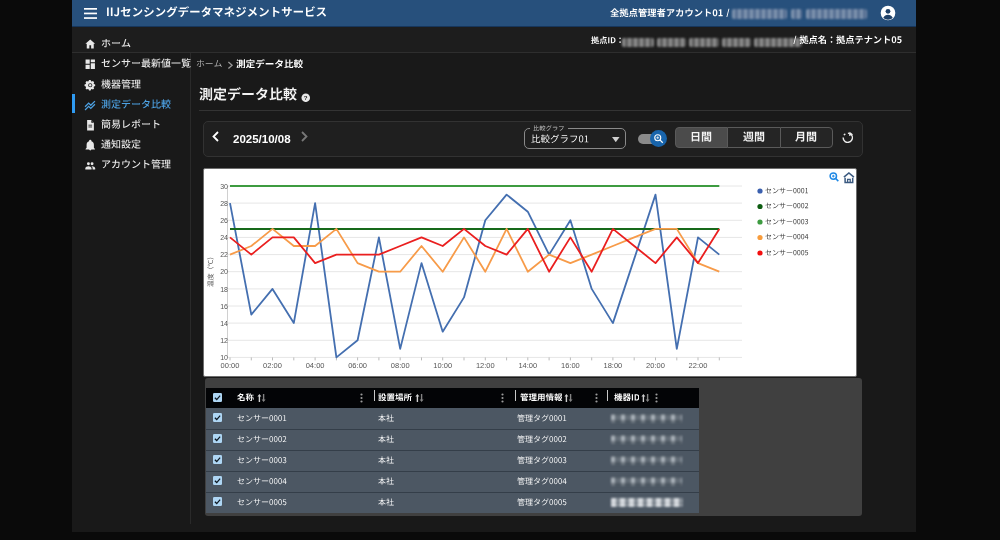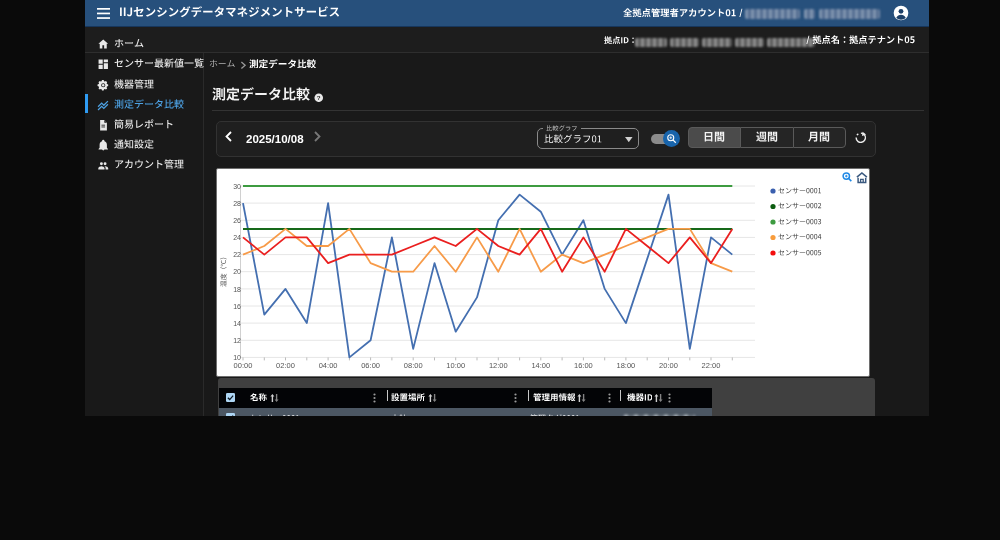--- a/index.html
+++ b/index.html
@@ -1,17 +1,17 @@
 <!DOCTYPE html>
 <html><head><meta charset="utf-8"><style>
 *{margin:0;padding:0;box-sizing:border-box}
 body{width:1000px;height:540px;background:#0a0a0a;font-family:"Liberation Sans",sans-serif;overflow:hidden;position:relative}
 .abs{position:absolute}
 </style></head><body>
-<div class="abs" style="left:85px;top:0;width:844px;height:416px;background:#191919;overflow:hidden">
+<div class="abs" style="left:72px;top:0;width:844px;height:532px;background:#191919;overflow:hidden">
 
 <div class="abs" style="left:0;top:0;width:844px;height:27px;background:#27507c;border-bottom:1px solid #16365c"></div>
 <svg class="abs" style="left:12px;top:8px" width="13" height="11" viewBox="0 0 13 11">
       <rect x="0" y="0" width="13" height="1.7" fill="#fff"></rect>
       <rect x="0" y="4.6" width="13" height="1.7" fill="#fff"></rect>
       <rect x="0" y="9.2" width="13" height="1.7" fill="#fff"></rect>
     </svg>
 <svg style="position:absolute;left:34.0px;top:6.4px;" width="221.1" height="11.5" viewBox="0 -880 19228 1000">
       <path d="M91 0V-741H239V0Z M421 0V-741H569V0Z M912 14Q832 14 776 -19Q720 -51 683 -116L784 -191Q806 -151 834 -132Q862 -114 894 -114Q943 -114 968 -144Q993 -174 993 -251V-741H1141V-239Q1141 -169 1117 -112Q1093 -54 1042 -20Q992 14 912 14Z M1510 -133Q1510 -154 1510 -193Q1510 -233 1510 -283Q1510 -334 1510 -389Q1510 -445 1510 -498Q1510 -552 1510 -598Q1510 -644 1510 -675Q1510 -691 1509 -712Q1509 -733 1507 -754Q1505 -775 1502 -790H1651Q1648 -767 1645 -734Q1642 -700 1642 -675Q1642 -645 1642 -604Q1642 -562 1642 -515Q1642 -467 1642 -418Q1642 -369 1642 -322Q1642 -275 1642 -236Q1642 -197 1642 -168Q1642 -138 1651 -119Q1660 -100 1688 -92Q1715 -84 1770 -84Q1823 -84 1876 -89Q1930 -93 1983 -100Q2036 -108 2085 -118L2081 18Q2040 24 1988 29Q1936 34 1880 37Q1825 40 1771 40Q1686 40 1634 30Q1582 19 1555 -2Q1529 -23 1519 -56Q1510 -89 1510 -133ZM2140 -573Q2133 -562 2124 -547Q2114 -531 2107 -518Q2091 -487 2066 -448Q2042 -409 2014 -368Q1986 -327 1956 -290Q1927 -253 1900 -227L1790 -292Q1823 -321 1855 -359Q1886 -396 1911 -432Q1936 -469 1950 -494Q1936 -492 1902 -485Q1867 -477 1817 -467Q1767 -457 1708 -446Q1649 -434 1589 -422Q1529 -410 1473 -398Q1417 -387 1372 -378Q1327 -368 1300 -362L1276 -493Q1305 -497 1352 -504Q1399 -512 1457 -522Q1515 -533 1578 -545Q1641 -557 1703 -569Q1765 -581 1819 -591Q1873 -602 1913 -611Q1953 -619 1973 -624Q1994 -629 2012 -634Q2030 -640 2044 -647Z M2469 -760Q2495 -742 2530 -716Q2565 -690 2602 -659Q2640 -629 2673 -600Q2706 -571 2727 -548L2625 -444Q2606 -465 2575 -494Q2544 -523 2508 -554Q2472 -585 2437 -613Q2402 -641 2375 -660ZM2344 -94Q2422 -105 2491 -125Q2560 -145 2619 -171Q2678 -197 2727 -225Q2812 -276 2883 -341Q2954 -406 3007 -476Q3060 -547 3091 -614L3169 -473Q3131 -406 3075 -339Q3020 -272 2950 -212Q2880 -151 2799 -103Q2748 -72 2689 -45Q2630 -17 2564 4Q2499 26 2428 38Z M3537 -792Q3561 -778 3592 -759Q3623 -740 3655 -720Q3688 -700 3717 -681Q3745 -663 3765 -649L3690 -538Q3670 -553 3641 -572Q3612 -591 3581 -611Q3550 -631 3519 -649Q3489 -668 3464 -682ZM3351 -82Q3408 -92 3465 -107Q3523 -121 3580 -143Q3638 -165 3692 -194Q3777 -242 3850 -302Q3924 -362 3982 -430Q4041 -498 4081 -569L4158 -433Q4088 -329 3986 -237Q3883 -145 3760 -74Q3709 -45 3649 -20Q3588 5 3529 23Q3471 42 3426 50ZM3383 -564Q3408 -550 3439 -532Q3471 -513 3503 -493Q3535 -473 3564 -455Q3592 -437 3611 -423L3538 -311Q3516 -326 3488 -345Q3460 -363 3428 -384Q3397 -404 3366 -422Q3336 -440 3310 -453Z M4469 -760Q4495 -742 4530 -716Q4565 -690 4602 -659Q4640 -629 4673 -600Q4706 -571 4727 -548L4625 -444Q4606 -465 4575 -494Q4544 -523 4508 -554Q4472 -585 4437 -613Q4402 -641 4375 -660ZM4344 -94Q4422 -105 4491 -125Q4560 -145 4619 -171Q4678 -197 4727 -225Q4812 -276 4883 -341Q4954 -406 5007 -476Q5060 -547 5091 -614L5169 -473Q5131 -406 5075 -339Q5020 -272 4950 -212Q4880 -151 4799 -103Q4748 -72 4689 -45Q4630 -17 4564 4Q4499 26 4428 38Z M6007 -819Q6020 -801 6035 -776Q6049 -751 6063 -726Q6077 -701 6086 -682L6006 -648Q5991 -679 5969 -718Q5948 -758 5928 -787ZM6125 -864Q6138 -846 6154 -820Q6169 -795 6183 -771Q6198 -746 6206 -728L6127 -694Q6111 -726 6089 -765Q6067 -804 6046 -832ZM6097 -599Q6088 -585 6079 -566Q6070 -546 6064 -527Q6051 -483 6027 -427Q6003 -370 5969 -310Q5935 -250 5889 -193Q5818 -107 5722 -37Q5627 33 5486 89L5368 -17Q5470 -48 5544 -86Q5618 -125 5673 -170Q5728 -215 5771 -265Q5805 -304 5834 -353Q5864 -402 5884 -451Q5905 -500 5913 -537H5576L5622 -650Q5635 -650 5665 -650Q5695 -650 5732 -650Q5769 -650 5806 -650Q5842 -650 5870 -650Q5898 -650 5907 -650Q5931 -650 5954 -654Q5978 -657 5994 -662ZM5771 -757Q5753 -731 5736 -701Q5719 -671 5710 -655Q5676 -595 5626 -530Q5576 -466 5514 -405Q5451 -345 5379 -295L5267 -379Q5333 -419 5383 -462Q5433 -505 5470 -547Q5507 -590 5534 -629Q5561 -669 5579 -701Q5591 -719 5604 -749Q5618 -780 5624 -805Z M6416 -755Q6440 -751 6469 -749Q6498 -747 6523 -747Q6542 -747 6575 -747Q6608 -747 6648 -747Q6688 -747 6728 -747Q6767 -747 6800 -747Q6833 -747 6850 -747Q6876 -747 6904 -749Q6932 -751 6958 -755V-626Q6932 -628 6904 -628Q6876 -629 6850 -629Q6833 -629 6800 -629Q6767 -629 6728 -629Q6688 -629 6649 -629Q6609 -629 6575 -629Q6542 -629 6523 -629Q6497 -629 6468 -628Q6439 -628 6416 -626ZM6300 -499Q6322 -496 6348 -495Q6373 -493 6396 -493Q6409 -493 6448 -493Q6487 -493 6542 -493Q6598 -493 6661 -493Q6724 -493 6788 -493Q6851 -493 6906 -493Q6961 -493 7000 -493Q7038 -493 7051 -493Q7067 -493 7095 -494Q7122 -496 7142 -499V-369Q7124 -371 7098 -371Q7072 -372 7051 -372Q7038 -372 7000 -372Q6961 -372 6906 -372Q6851 -372 6788 -372Q6724 -372 6661 -372Q6598 -372 6542 -372Q6487 -372 6448 -372Q6409 -372 6396 -372Q6374 -372 6347 -371Q6321 -370 6300 -368ZM6812 -429Q6812 -332 6795 -254Q6778 -177 6746 -115Q6729 -81 6698 -45Q6668 -9 6629 23Q6590 55 6545 77L6428 -8Q6481 -28 6530 -68Q6579 -107 6609 -151Q6647 -208 6660 -278Q6673 -348 6673 -429ZM7018 -824Q7031 -806 7045 -781Q7060 -756 7074 -731Q7087 -706 7097 -687L7017 -652Q7001 -683 6980 -723Q6958 -762 6938 -791ZM7136 -869Q7149 -850 7164 -825Q7179 -799 7194 -775Q7208 -750 7217 -733L7137 -698Q7122 -730 7099 -769Q7077 -808 7057 -836Z M7320 -463Q7338 -462 7366 -460Q7394 -459 7425 -458Q7455 -457 7481 -457Q7506 -457 7543 -457Q7580 -457 7623 -457Q7667 -457 7714 -457Q7760 -457 7806 -457Q7852 -457 7893 -457Q7934 -457 7966 -457Q7999 -457 8018 -457Q8053 -457 8084 -459Q8115 -462 8135 -463V-306Q8118 -307 8084 -309Q8050 -311 8018 -311Q7999 -311 7966 -311Q7933 -311 7892 -311Q7851 -311 7806 -311Q7760 -311 7713 -311Q7666 -311 7623 -311Q7579 -311 7542 -311Q7506 -311 7481 -311Q7438 -311 7393 -309Q7348 -308 7320 -306Z M8657 -468Q8703 -442 8758 -406Q8812 -371 8868 -333Q8924 -295 8973 -259Q9023 -223 9057 -195L8962 -82Q8929 -112 8880 -152Q8832 -191 8776 -232Q8720 -274 8666 -312Q8611 -350 8568 -377ZM9127 -638Q9118 -624 9109 -605Q9100 -586 9094 -567Q9079 -521 9053 -465Q9028 -408 8993 -350Q8958 -291 8913 -235Q8842 -147 8742 -68Q8643 11 8499 66L8383 -35Q8488 -67 8565 -111Q8642 -155 8698 -205Q8755 -255 8797 -305Q8831 -344 8862 -393Q8892 -441 8914 -490Q8937 -538 8946 -576H8608L8654 -690H8938Q8962 -690 8985 -693Q9009 -696 9025 -701ZM8797 -792Q8779 -766 8761 -736Q8744 -706 8735 -690Q8701 -630 8649 -563Q8597 -495 8532 -431Q8468 -367 8396 -317L8288 -400Q8376 -455 8437 -515Q8499 -576 8540 -632Q8581 -689 8606 -733Q8618 -751 8632 -781Q8645 -812 8652 -837Z M10181 -630Q10170 -618 10162 -608Q10153 -598 10147 -588Q10117 -540 10076 -484Q10035 -428 9985 -371Q9935 -314 9880 -261Q9824 -208 9765 -165L9666 -258Q9716 -292 9760 -333Q9805 -375 9844 -418Q9882 -461 9912 -502Q9942 -543 9962 -577Q9942 -577 9909 -577Q9876 -577 9832 -577Q9789 -577 9741 -577Q9693 -577 9645 -577Q9598 -577 9555 -577Q9513 -577 9481 -577Q9450 -577 9433 -577Q9413 -577 9390 -576Q9368 -575 9348 -573Q9328 -571 9318 -570V-710Q9331 -709 9351 -706Q9372 -703 9394 -702Q9416 -701 9433 -701Q9446 -701 9478 -701Q9509 -701 9552 -701Q9595 -701 9644 -701Q9694 -701 9744 -701Q9795 -701 9842 -701Q9889 -701 9927 -701Q9964 -701 9988 -701Q10047 -701 10081 -712ZM9653 -151Q9631 -173 9603 -199Q9574 -226 9544 -253Q9513 -280 9485 -303Q9456 -327 9433 -343L9539 -428Q9559 -413 9586 -391Q9614 -369 9645 -343Q9676 -317 9708 -289Q9740 -261 9769 -234Q9802 -202 9837 -165Q9873 -128 9905 -93Q9938 -58 9961 -28L9844 65Q9823 37 9791 -1Q9758 -38 9722 -78Q9686 -118 9653 -151Z M10805 -817Q10803 -799 10801 -773Q10799 -748 10799 -725Q10799 -710 10799 -689Q10799 -669 10799 -649Q10799 -629 10799 -613H10668Q10668 -629 10668 -648Q10668 -667 10668 -687Q10668 -707 10668 -725Q10668 -749 10667 -774Q10665 -799 10662 -817ZM11085 -602Q11066 -583 11044 -560Q11023 -537 11007 -519Q10980 -488 10943 -451Q10907 -415 10865 -378Q10822 -341 10776 -308Q10722 -270 10655 -235Q10588 -201 10513 -172Q10438 -142 10360 -119L10283 -237Q10428 -269 10527 -316Q10626 -363 10691 -404Q10729 -430 10762 -456Q10795 -482 10820 -508Q10845 -533 10859 -553Q10846 -553 10817 -553Q10788 -553 10751 -553Q10714 -553 10674 -553Q10634 -553 10598 -553Q10562 -553 10535 -553Q10508 -553 10497 -553Q10480 -553 10455 -553Q10430 -552 10406 -552Q10383 -551 10367 -549V-680Q10396 -676 10432 -675Q10469 -673 10495 -673Q10506 -673 10537 -673Q10569 -673 10611 -673Q10654 -673 10701 -673Q10748 -673 10793 -673Q10837 -673 10871 -673Q10904 -673 10919 -673Q10942 -673 10963 -676Q10985 -678 11002 -683ZM10797 -384Q10797 -357 10797 -317Q10797 -276 10796 -231Q10796 -186 10796 -143Q10796 -101 10796 -71Q10796 -51 10797 -27Q10798 -3 10800 19Q10802 41 10803 57H10659Q10661 43 10663 20Q10665 -2 10666 -26Q10667 -51 10667 -71Q10667 -99 10667 -135Q10667 -171 10667 -207Q10667 -244 10667 -276Q10667 -308 10667 -331ZM11099 -109Q11056 -144 11018 -170Q10980 -197 10942 -221Q10904 -244 10860 -268L10943 -364Q10989 -339 11025 -319Q11061 -298 11098 -275Q11135 -252 11183 -219Z M11958 -768Q11972 -747 11988 -720Q12005 -692 12021 -664Q12037 -637 12049 -613L11962 -576Q11947 -608 11934 -633Q11921 -659 11907 -683Q11892 -708 11874 -733ZM12095 -816Q12111 -797 12128 -770Q12145 -743 12161 -716Q12177 -689 12189 -667L12104 -629Q12088 -660 12074 -685Q12059 -710 12044 -733Q12029 -756 12010 -781ZM11523 -787Q11548 -774 11579 -755Q11610 -736 11642 -715Q11674 -695 11703 -677Q11732 -658 11751 -644L11677 -534Q11656 -548 11628 -567Q11599 -586 11568 -606Q11536 -626 11506 -645Q11475 -663 11451 -677ZM11338 -77Q11394 -87 11452 -102Q11510 -117 11567 -139Q11624 -160 11678 -190Q11763 -238 11837 -298Q11910 -358 11969 -426Q12028 -493 12067 -565L12144 -429Q12075 -325 11972 -232Q11870 -140 11747 -69Q11696 -41 11635 -16Q11574 10 11516 28Q11457 46 11413 54ZM11369 -559Q11394 -546 11426 -527Q11458 -508 11490 -488Q11522 -469 11550 -450Q11579 -432 11598 -418L11525 -306Q11503 -321 11475 -340Q11446 -359 11415 -379Q11383 -399 11353 -417Q11322 -436 11297 -449Z M13071 -735Q13061 -718 13049 -690Q13037 -663 13029 -645Q13011 -595 12984 -537Q12957 -478 12923 -419Q12889 -360 12848 -306Q12802 -245 12743 -184Q12685 -122 12610 -63Q12535 -4 12438 50L12326 -51Q12463 -117 12562 -201Q12661 -284 12739 -388Q12800 -465 12836 -543Q12873 -620 12898 -695Q12906 -715 12912 -741Q12919 -768 12922 -787ZM12521 -638Q12559 -615 12602 -587Q12644 -558 12688 -528Q12731 -498 12771 -469Q12810 -440 12842 -416Q12922 -353 12998 -285Q13074 -217 13135 -152L13032 -38Q12966 -114 12898 -179Q12830 -243 12751 -309Q12724 -332 12689 -359Q12654 -386 12614 -416Q12573 -446 12528 -477Q12483 -507 12436 -536Z M13469 -760Q13495 -742 13530 -716Q13565 -690 13602 -659Q13640 -629 13673 -600Q13706 -571 13727 -548L13625 -444Q13606 -465 13575 -494Q13544 -523 13508 -554Q13472 -585 13437 -613Q13402 -641 13375 -660ZM13344 -94Q13422 -105 13491 -125Q13560 -145 13619 -171Q13678 -197 13727 -225Q13812 -276 13883 -341Q13954 -406 14007 -476Q14060 -547 14091 -614L14169 -473Q14131 -406 14075 -339Q14020 -272 13950 -212Q13880 -151 13799 -103Q13748 -72 13689 -45Q13630 -17 13564 4Q13499 26 13428 38Z M14542 -96Q14542 -115 14542 -159Q14542 -202 14542 -260Q14542 -317 14542 -380Q14542 -443 14542 -501Q14542 -560 14542 -605Q14542 -650 14542 -671Q14542 -697 14539 -731Q14537 -765 14532 -791H14688Q14685 -765 14682 -734Q14679 -702 14679 -671Q14679 -643 14679 -595Q14679 -547 14679 -489Q14679 -430 14679 -370Q14679 -309 14679 -253Q14679 -197 14679 -156Q14679 -114 14679 -96Q14679 -82 14680 -56Q14681 -31 14684 -4Q14687 23 14688 44H14532Q14536 14 14539 -26Q14542 -66 14542 -96ZM14649 -532Q14699 -519 14761 -498Q14823 -478 14886 -455Q14949 -432 15005 -409Q15060 -387 15097 -368L15040 -230Q14998 -252 14947 -274Q14896 -297 14843 -318Q14791 -339 14740 -357Q14690 -375 14649 -389Z M15976 -442Q15976 -349 15963 -273Q15949 -198 15916 -136Q15883 -75 15824 -26Q15765 23 15675 63L15568 -38Q15640 -63 15693 -94Q15745 -125 15779 -170Q15813 -216 15829 -280Q15846 -345 15846 -437V-703Q15846 -734 15844 -757Q15842 -781 15840 -796H15983Q15981 -781 15979 -757Q15976 -734 15976 -703ZM15615 -787Q15613 -773 15611 -750Q15609 -726 15609 -697V-339Q15609 -317 15610 -297Q15611 -276 15612 -260Q15612 -245 15613 -234H15473Q15475 -245 15476 -260Q15477 -276 15478 -297Q15479 -317 15479 -339V-697Q15479 -719 15477 -742Q15476 -765 15473 -787ZM15285 -607Q15295 -606 15311 -604Q15327 -601 15348 -600Q15369 -598 15394 -598H16050Q16090 -598 16115 -600Q16140 -602 16160 -605V-472Q16144 -474 16117 -474Q16090 -475 16050 -475H15394Q15369 -475 15349 -474Q15328 -474 15313 -473Q15297 -472 15285 -471Z M16320 -463Q16338 -462 16366 -460Q16394 -459 16425 -458Q16455 -457 16481 -457Q16506 -457 16543 -457Q16580 -457 16623 -457Q16667 -457 16714 -457Q16760 -457 16806 -457Q16852 -457 16893 -457Q16934 -457 16966 -457Q16999 -457 17018 -457Q17053 -457 17084 -459Q17115 -462 17135 -463V-306Q17118 -307 17084 -309Q17050 -311 17018 -311Q16999 -311 16966 -311Q16933 -311 16892 -311Q16851 -311 16806 -311Q16760 -311 16713 -311Q16666 -311 16623 -311Q16579 -311 16542 -311Q16506 -311 16481 -311Q16438 -311 16393 -309Q16348 -308 16320 -306Z M17966 -810Q17979 -792 17994 -767Q18009 -742 18022 -717Q18036 -692 18046 -673L17965 -639Q17950 -670 17928 -709Q17907 -749 17887 -778ZM18084 -855Q18098 -836 18113 -811Q18128 -786 18142 -761Q18157 -737 18165 -719L18086 -685Q18070 -717 18048 -756Q18026 -795 18005 -823ZM17535 -767Q17531 -744 17529 -714Q17527 -684 17527 -663Q17527 -648 17527 -610Q17527 -573 17527 -522Q17527 -471 17527 -416Q17527 -360 17527 -309Q17527 -257 17527 -217Q17527 -177 17527 -158Q17527 -126 17543 -114Q17559 -102 17592 -95Q17615 -92 17645 -91Q17675 -89 17708 -89Q17747 -89 17794 -91Q17842 -94 17891 -98Q17939 -102 17982 -109Q18025 -116 18056 -124V22Q18009 29 17947 34Q17885 38 17820 40Q17756 43 17700 43Q17651 43 17608 40Q17564 37 17532 32Q17467 19 17431 -17Q17395 -54 17395 -118Q17395 -147 17395 -193Q17395 -240 17395 -296Q17395 -353 17395 -410Q17395 -468 17395 -520Q17395 -571 17395 -609Q17395 -647 17395 -663Q17395 -674 17394 -693Q17393 -712 17391 -732Q17390 -752 17387 -767ZM17469 -460Q17517 -470 17571 -485Q17625 -499 17680 -516Q17735 -533 17784 -551Q17834 -568 17873 -585Q17900 -595 17926 -608Q17953 -621 17982 -639L18036 -512Q18007 -501 17975 -487Q17944 -474 17919 -465Q17875 -448 17819 -429Q17762 -410 17701 -392Q17640 -373 17581 -357Q17521 -341 17470 -329Z M19062 -678Q19056 -669 19045 -650Q19033 -631 19027 -615Q19006 -568 18976 -510Q18945 -452 18907 -393Q18868 -335 18825 -284Q18769 -221 18702 -159Q18634 -98 18560 -47Q18485 5 18407 42L18304 -66Q18385 -97 18461 -144Q18537 -191 18602 -246Q18667 -301 18714 -353Q18747 -391 18777 -434Q18806 -477 18829 -520Q18852 -562 18863 -598Q18853 -598 18827 -598Q18801 -598 18766 -598Q18732 -598 18694 -598Q18656 -598 18622 -598Q18587 -598 18561 -598Q18535 -598 18524 -598Q18503 -598 18480 -596Q18457 -595 18436 -593Q18416 -592 18405 -591V-733Q18420 -732 18442 -730Q18464 -728 18487 -727Q18509 -726 18524 -726Q18537 -726 18565 -726Q18593 -726 18629 -726Q18665 -726 18703 -726Q18742 -726 18777 -726Q18813 -726 18839 -726Q18865 -726 18877 -726Q18910 -726 18937 -730Q18965 -734 18980 -739ZM18838 -367Q18877 -336 18921 -295Q18965 -254 19008 -210Q19051 -166 19087 -125Q19124 -85 19149 -55L19035 44Q18998 -7 18951 -62Q18903 -117 18851 -172Q18798 -226 18744 -275Z" fill="#ffffff"></path>
     </svg>

